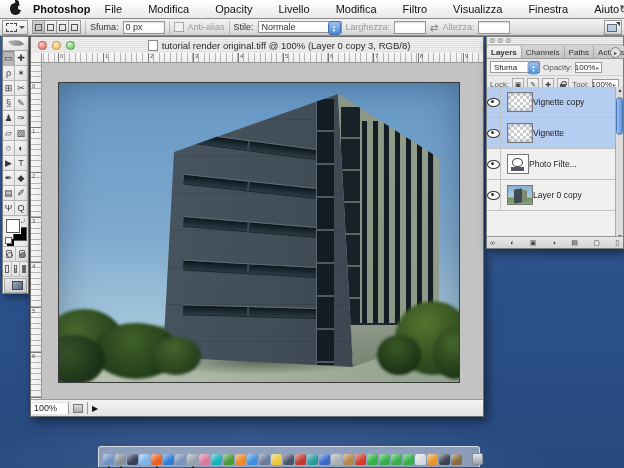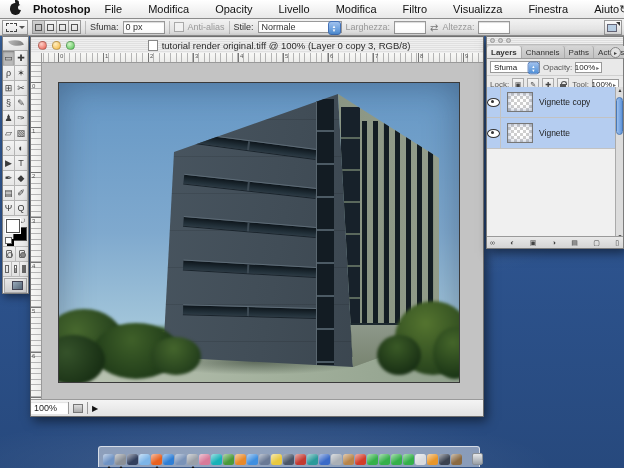--- a/index.html
+++ b/index.html
@@ -178,21 +178,21 @@
   .eye{width:11px;height:7px;border:1px solid #333;border-radius:50%;position:relative;background:#fff;}
   .eye::before{content:"";position:absolute;left:3px;top:1px;width:3px;height:3px;border-radius:50%;background:#333;}
   .thumb{width:26px;height:20px;border:1px solid #777;margin-left:6px;flex:0 0 auto;box-sizing:border-box;}
   .t-checker{background:linear-gradient(45deg,#cfcfcf 25%,transparent 25% 75%,#cfcfcf 75%),linear-gradient(45deg,#cfcfcf 25%,transparent 25% 75%,#cfcfcf 75%);background-size:6px 6px;background-position:0 0,3px 3px;background-color:#fff;box-shadow:inset 0 0 5px rgba(90,110,150,.55);}
   .t-photo{width:22px;position:relative;background:#fff;}
   .t-photo::before{content:"";position:absolute;left:4px;top:3px;width:9px;height:7px;border:1px solid #444;border-radius:50%;}
   .t-photo::after{content:"";position:absolute;left:3px;bottom:2px;width:13px;height:4px;background:#556;}
   .t-building{position:relative;background:linear-gradient(180deg,#85b2d6 0%,#aecbdd 62%,#6f9457 66%,#87a878 100%);overflow:hidden;}
   .t-building::before{content:"";position:absolute;left:6px;top:3px;width:8px;height:14px;background:#3e4a54;transform:skewY(-8deg);}
   .t-building::after{content:"";position:absolute;left:14px;top:4px;width:5px;height:12px;background:#7d8a74;transform:skewY(6deg);}
-  .lname{margin-left:6px;white-space:nowrap;overflow:hidden;font-size:8.5px;}
+  .lname{white-space:nowrap;overflow:hidden;font-size:8.5px;}
   .pscroll{position:absolute;right:0;top:50px;width:8px;height:152px;background:#dcdcdc;border-left:1px solid #aaa;box-sizing:border-box;}
   .pthumbbar{position:absolute;left:0;top:10px;width:7px;height:38px;border-radius:4px;background:linear-gradient(90deg,#9cc0ee,#5e93d8);border:1px solid #4a78b4;box-sizing:border-box;}
   .sarr{position:absolute;left:0;width:8px;font-size:5px;color:#333;text-align:center;}
   .sarr.up{top:0;}
   .sarr.dn{bottom:0;}
   .pbottom{position:absolute;left:0;bottom:0;right:0;height:11px;background:linear-gradient(#e8e8e8,#d4d4d4);border-top:1px solid #9a9a9a;display:flex;align-items:center;justify-content:space-between;padding:0 4px 0 3px;font-size:7px;color:#444;}
   .pbottom span{cursor:default;}
 
   
   .dock{position:absolute;left:98px;top:446px;width:382px;height:21px;background:rgba(250,250,252,.45);
@@ -448,20 +448,34 @@
         <span class="thumb t-checker"></span>
         <span class="lname">Vignette copy</span>
       </div>
         <div class="lrow sel">
         <span class="eyecell">
             <span class="eye"></span>
           </span>
         <span class="thumb t-checker"></span>
         <span class="lname">Vignette</span>
       </div>
+        <div class="lrow">
+        <span class="eyecell">
+            <span class="eye"></span>
+          </span>
+        <span class="thumb t-photo"></span>
+        <span class="lname">Photo Filte...</span>
+      </div>
+        <div class="lrow">
+        <span class="eyecell">
+            <span class="eye"></span>
+          </span>
+        <span class="thumb t-building"></span>
+        <span class="lname">Layer 0 copy</span>
+      </div>
       </div>
     <div class="pscroll">
       <span class="sarr up">▲</span>
       <span class="pthumbbar"></span>
       <span class="sarr dn">▼</span>
     </div>
     <div class="pbottom">
         <span>∞</span>
         <span>◐</span>
         <span>▣</span>

